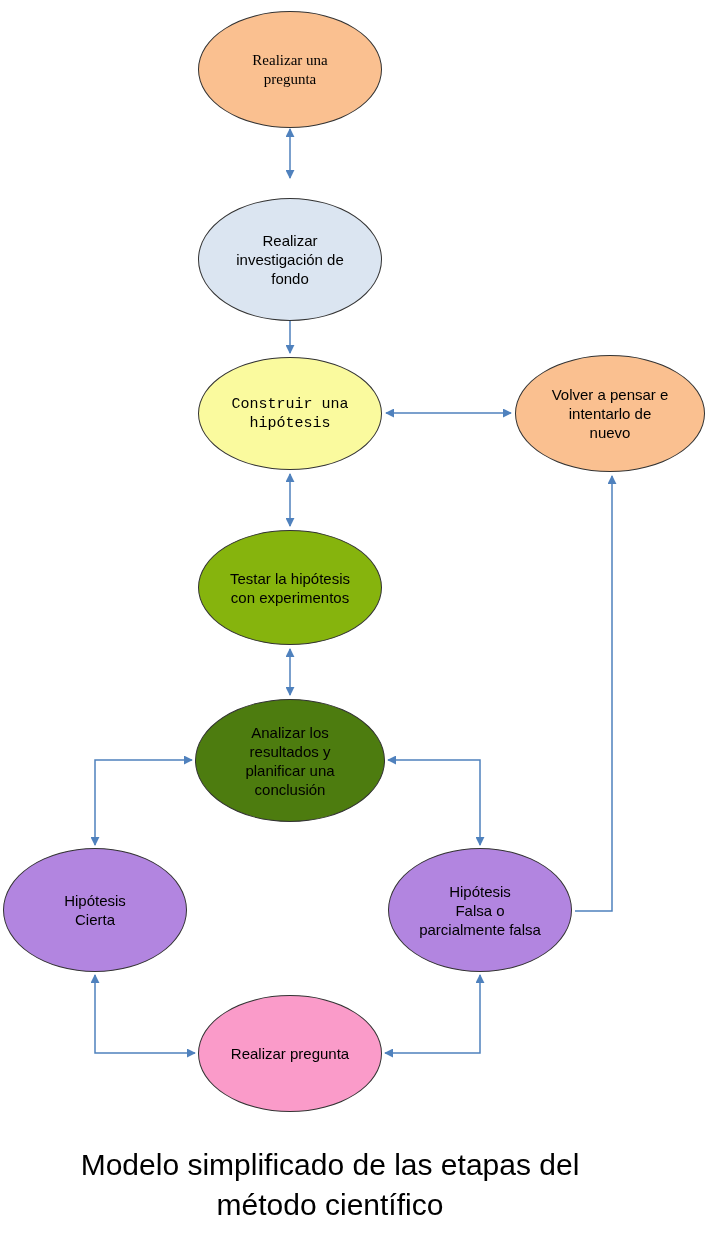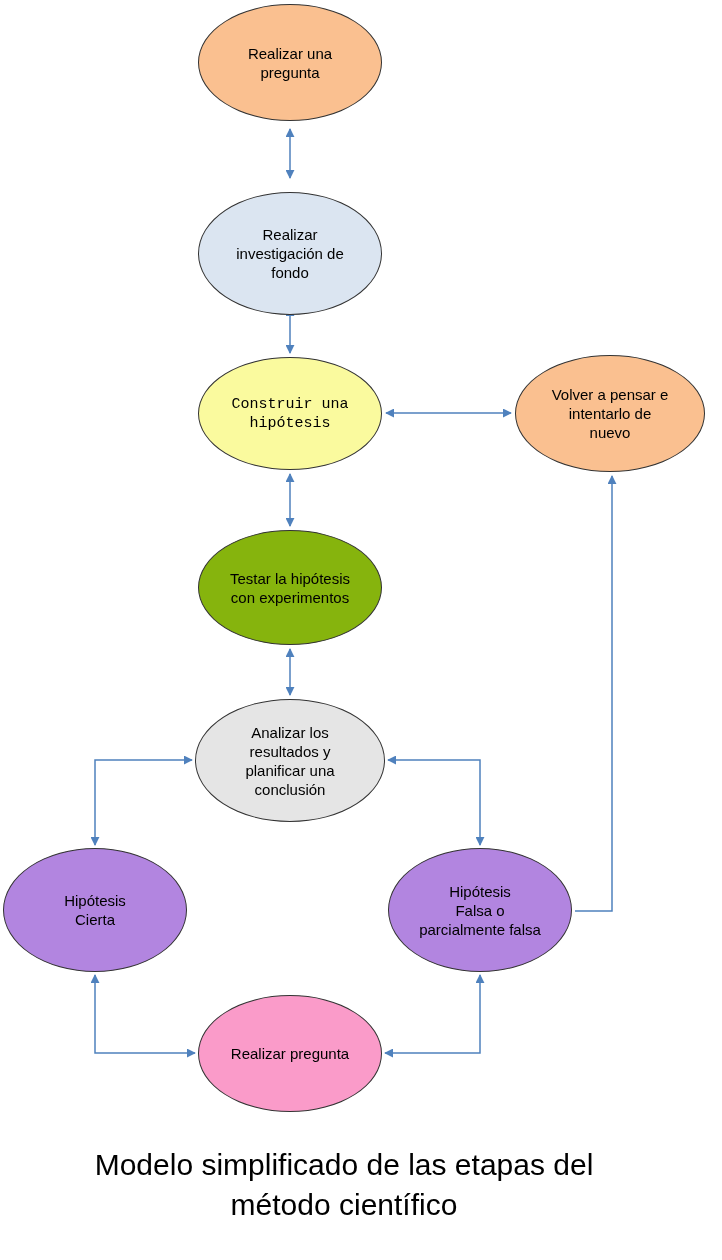--- a/index.html
+++ b/index.html
@@ -38,40 +38,39 @@
     display: flex;
     align-items: center;
     justify-content: center;
     text-align: center;
     white-space: pre-line;
     font-size: 15px;
     line-height: 19px;
     color: #000000;
     padding: 8px 14px;
   }
-  .n-pregunta      { left: 198px; top: 4px;    width: 184px; height: 117px; }
-  .n-investigacion { left: 198px; top: 192px;  width: 184px; height: 123px; }
+  .n-pregunta      { left: 198px; top: 11px;    width: 184px; height: 117px; font-family: Liberation Serif, serif; }
+  .n-investigacion { left: 198px; top: 198px;  width: 184px; height: 123px; }
   .n-hipotesis     { left: 198px; top: 357px;  width: 184px; height: 113px; }
   .n-volver        { left: 515px; top: 355px;  width: 190px; height: 117px; }
   .n-testar        { left: 198px; top: 530px;  width: 184px; height: 115px; }
   .n-analizar      { left: 195px; top: 699px;  width: 190px; height: 123px; }
   .n-cierta        { left: 3px;   top: 848px;  width: 184px; height: 124px; }
   .n-falsa         { left: 388px; top: 848px;  width: 184px; height: 124px; }
   .n-informe       { left: 198px; top: 995px;  width: 184px; height: 117px; }
   .caption {
     position: absolute;
     left: 0;
     top: 1145px;
     width: 660px;
     text-align: center;
     white-space: pre-line;
     font-size: 30px;
     line-height: 40px;
     color: #000000;
-    margin-left: 14px;
   }
 </style>
 </head>
 <body>
 
 <div class="canvas">
 
   <svg class="edges" width="722" height="1260" viewBox="0 0 722 1260" aria-hidden="true">
     <defs>
       <marker id="ah" viewBox="0 0 10 10" refX="9" refY="5" markerWidth="9" markerHeight="9" markerUnits="userSpaceOnUse" orient="auto-start-reverse">
@@ -101,21 +100,21 @@
   <div class="node n-hipotesis" style="background: rgb(250, 250, 158); font-family: Liberation Mono, monospace;">Construir una
 hipótesis</div>
 
   <div class="node n-testar" style="background: rgb(134, 180, 13);">Testar la hipótesis
 con experimentos</div>
 
   <div class="node n-volver" style="background: rgb(250, 192, 144);">Volver a pensar e
 intentarlo de
 nuevo</div>
 
-  <div class="node n-analizar" style="background: #e5e5e5;">Analizar los
+  <div class="node n-analizar" style="background: #4d7c0f;">Analizar los
 resultados y
 planificar una
 conclusión</div>
 
   <div class="node n-cierta" style="background: rgb(178, 133, 224);">Hipótesis
 Cierta</div>
 
   <div class="node n-falsa" style="background: rgb(178, 133, 224);">Hipótesis
 Falsa o
 parcialmente falsa</div>

